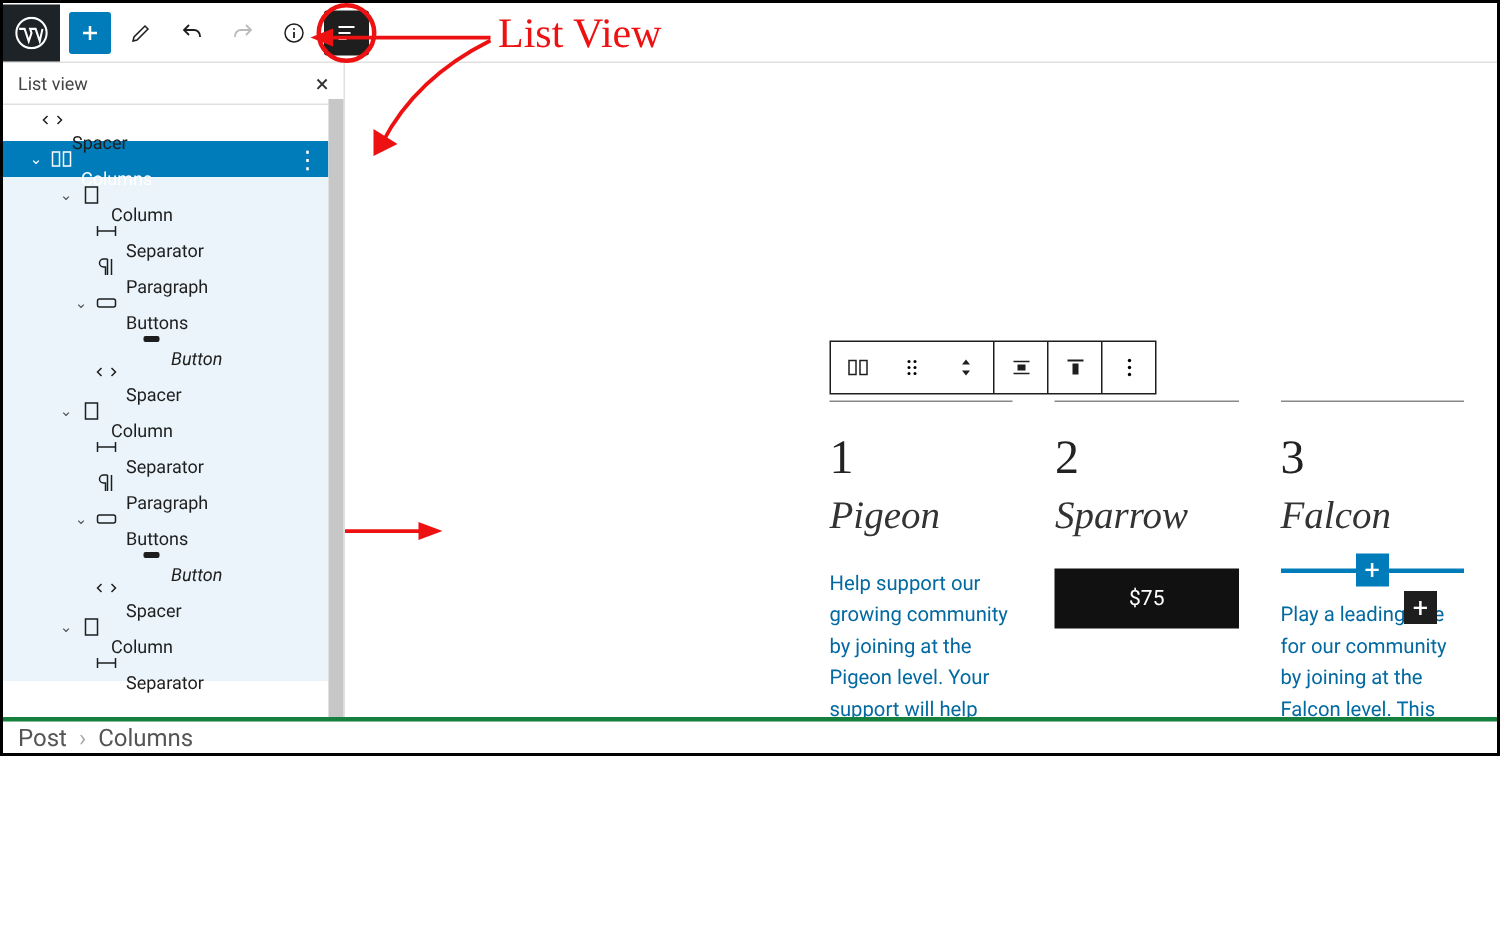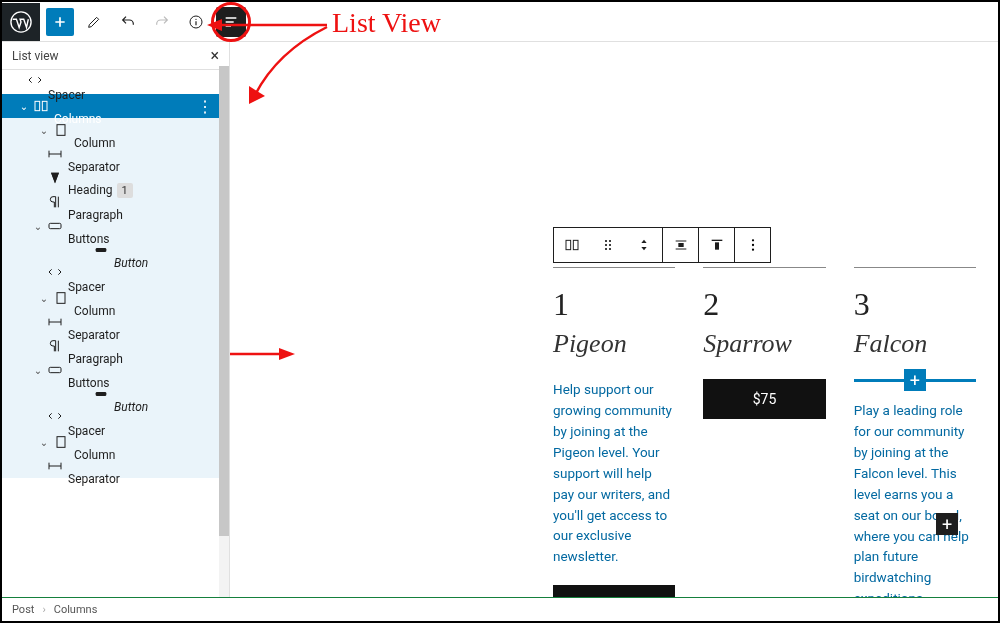--- a/index.html
+++ b/index.html
@@ -1,17 +1,17 @@
 <!DOCTYPE html>
 <html><head>
 <meta charset="utf-8">
 <style>
   * { box-sizing: border-box; margin: 0; padding: 0; }
   body { font-family: -apple-system, BlinkMacSystemFont, "Segoe UI", Roboto, sans-serif; font-size: 13px; color: #1e1e1e; background: #fff; }
-  .frame { width: 1000px; height: 623px; border: 2px solid #000; position: relative; overflow: hidden; }
+  .frame { width: 1000px; height: 504px; border: 2px solid #000; position: relative; overflow: hidden; }
 
   
   .topbar { height: 40px; background: #fff; border-bottom: 1px solid #e0e0e0; display: flex; align-items: center; padding: 0 8px; gap: 6px; }
   .wp-badge { width: 38px; height: 38px; background: #1d2327; display: flex; align-items: center; justify-content: center; margin: -8px 0 -8px -8px; }
   .wp-badge svg { width: 22px; height: 22px; }
   .add-btn { width: 28px; height: 28px; background: #007cba; color: #fff; display: flex; align-items: center; justify-content: center; border-radius: 2px; font-size: 20px; }
   .tool-ico { width: 28px; height: 28px; display: flex; align-items: center; justify-content: center; color: #1e1e1e; }
   .tool-ico.disabled { color: #aaa; }
   .listview-btn { width: 30px; height: 30px; background: #1e1e1e; color: #fff; display: flex; align-items: center; justify-content: center; border-radius: 2px; position: relative; }
   .listview-circle { position: absolute; width: 40px; height: 40px; border: 3px solid #e11; border-radius: 50%; pointer-events: none; }
@@ -30,21 +30,21 @@
   .tree-row .ic { display: inline-flex; width: 18px; justify-content: center; color: #1e1e1e; }
   .tree-row.selected { background: #007cba; color: #fff; }
   .tree-row.selected .ic, .tree-row.selected .tw { color: #fff; }
   .tree-row .lbl { flex: 1; padding-left: 4px; margin-top: 25px; }
   .tree-row .tag { background: #ddd; color: #333; border-radius: 2px; padding: 1px 5px; font-size: 11px; margin-left: 4px; display:inline-block; }
   .tree-row .dots { width: 16px; text-align: center; font-size: 16px; color: #fff; display:none; }
   .tree-row.selected .dots { display:inline; }
   .d0 { padding-left: 8px; }
   .d1 { padding-left: 14px; }
   .d2 { padding-left: 34px; }
-  .d3 { padding-left: 28px; }
+  .d3 { padding-left: 44px; }
   .d4 { padding-left: 74px; font-style: italic; }
   .tree-row.shade { background: #eaf4fa; }
 
   
   .canvas { flex: 1; position: relative; overflow: hidden; padding: 0; }
   .block-toolbar { position: absolute; top: 185px; left: 323px; height: 36px; background: #fff; border: 1px solid #1e1e1e; display: flex; }
   .bt-cell { width: 36px; height: 34px; display: flex; align-items: center; justify-content: center; color: #1e1e1e; }
   .bt-sep { border-left: 1px solid #1e1e1e; }
 
   .cols-wrap { position: absolute; top: 225px; left: 323px; right: 22px; display: flex; gap: 28px; }
@@ -54,21 +54,21 @@
   .col .rule.blue .plus { position: absolute; top: -10px; left: 50%; transform: translateX(-50%); width: 22px; height: 22px; background: #007cba; color: #fff; display: flex; align-items: center; justify-content: center; font-size: 18px; }
   .col h2.num { font-family: Georgia, serif; font-weight: 400; font-size: 32px; color: #222; margin-bottom: 6px; }
   .col h3.tier { font-family: Georgia, serif; font-weight: 400; font-style: italic; font-size: 26px; color: #333; margin-bottom: 20px; }
   .col p.body { font-size: 13.5px; line-height: 1.55; color: #0369a1; margin-bottom: 18px; }
   .col3-sep { margin-top: 20px; }
   .btnrow { }
   .pricebtn { width: 100%; background: #111; color: #fff; text-align: center; padding: 12px 0; font-size: 14px; }
   .add-block-float { position: absolute; bottom: 62px; right: 40px; width: 22px; height: 22px; background: #1e1e1e; color: #fff; display: flex; align-items: center; justify-content: center; font-size: 18px; }
 
   
-  .breadcrumbs { position: absolute; bottom: 0; left: 0; right: 0; height: 24px; border-top: 1px solid #15803d; background: #fff; display: flex; align-items: center; padding: 0 10px; font-size: 11px; color: #555; gap: 8px; }
+  .breadcrumbs { position: absolute; bottom: 0; left: 0; right: 0; height: 24px; border-top: 3px solid #15803d; background: #fff; display: flex; align-items: center; padding: 0 10px; font-size: 16px; color: #555; gap: 8px; }
   .breadcrumbs .sep { color: #aaa; }
 
   
   .callout-label { position: absolute; top: 5px; left: 330px; font-family: "Comic Sans MS", "Segoe Script", cursive; color: #e11; font-size: 28px; pointer-events: none; }
   svg.anno { position: absolute; pointer-events: none; overflow: visible; }
   .arrowhead { fill: #e11; }
   .arrowline { stroke: #e11; stroke-width: 2.5; fill: none; }
 
   .svgicon { width: 16px; height: 16px; }
 </style>
@@ -174,30 +174,20 @@
             <span class="lbl">Column</span>
           </div>
           <div class="tree-row d3 shade">
             <span class="tw"></span>
             <span class="ic">
               <svg class="svgicon" viewBox="0 0 24 24">
                 <path d="M3 12h18M3 7v10M21 7v10" stroke="currentColor" stroke-width="1.5"></path>
               </svg>
             </span>
             <span class="lbl">Separator</span>
-          </div>
-          <div class="tree-row d3 shade">
-            <span class="tw"></span>
-            <span class="ic">
-              <svg class="svgicon" viewBox="0 0 24 24">
-                <path d="M6 4l6 16 6-16" stroke="currentColor" fill="currentColor" stroke-width="0"></path>
-                <path d="M6 4l6 16 6-16H6z" fill="currentColor"></path>
-              </svg>
-            </span>
-            <span class="lbl">Heading<span class="tag">1</span></span>
           </div>
           <div class="tree-row d3 shade">
             <span class="tw"></span>
             <span class="ic">
               <svg class="svgicon" viewBox="0 0 24 24">
                 <path d="M13 4H9a4 4 0 000 8h2v8M13 4v16M17 4v16" stroke="currentColor" stroke-width="1.5" fill="none"></path>
               </svg>
             </span>
             <span class="lbl">Paragraph</span>
           </div>

